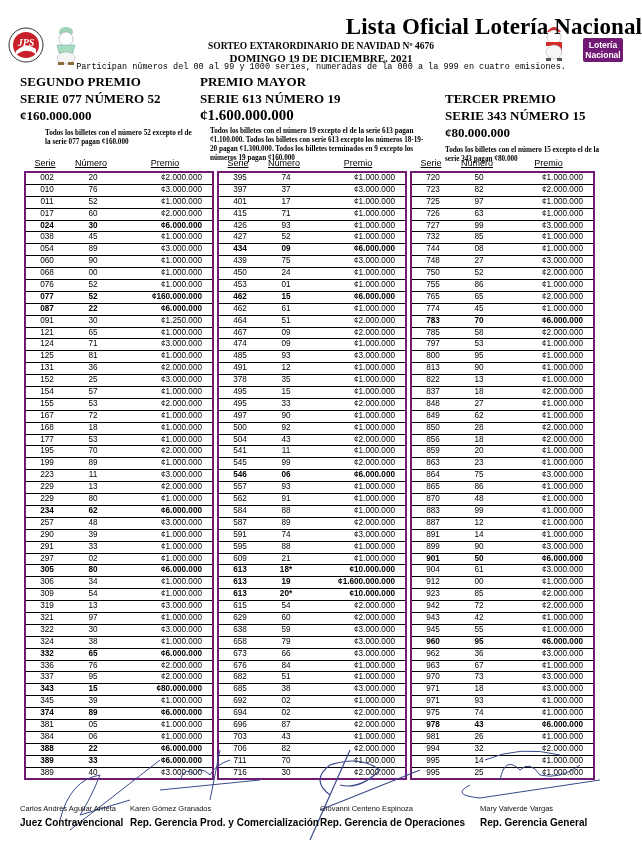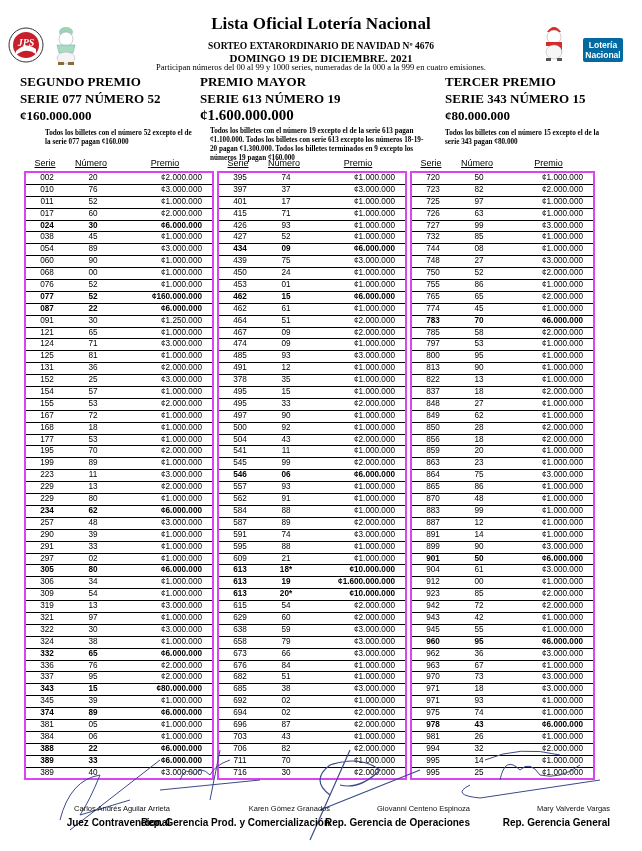--- a/index.html
+++ b/index.html
@@ -1,38 +1,38 @@
 <!DOCTYPE html>
 <html><head>
 <meta charset="utf-8">
 <style>
   html, body { margin: 0; padding: 0; background: #ffffff; }
   body { width: 642px; height: 851px; position: relative; overflow: hidden; font-family: "Liberation Serif", serif; color: #000; }
   .abs { position: absolute; }
-  .title { left: 0; width: 642px; top: 14px; text-align: center; font-size: 17px; font-weight: bold; letter-spacing: 0.1px; }
+  .title { left: 0; width: 642px; top: 14px; text-align: right; font-size: 23px; font-weight: bold; letter-spacing: 0.1px; }
   .sub1 { left: 0; width: 642px; top: 41px; text-align: center; font-size: 9.5px; font-weight: bold; }
   .sub2 { left: 0; width: 642px; top: 52px; text-align: center; font-size: 11px; font-weight: bold; }
-  .sub3 { left: 0; width: 642px; top: 62px; text-align: center; font-family: Liberation Serif, serif; font-size: 8.5px; }
+  .sub3 { left: 0; width: 642px; top: 62px; text-align: center; font-family: Liberation Mono, monospace; font-size: 8.5px; }
   .prize { text-align: left; font-weight: bold; }
   .prize .h { font-size: 13px; line-height: 16px; }
   .prize .s { font-size: 13px; line-height: 17px; }
   .prize .a { font-size: 13px; line-height: 17px; }
   .prize .n { font-size: 7.2px; line-height: 9px; margin-top: 5px; font-weight: bold; }
   .tbl { position: absolute; top: 158px; }
   .thead { display: flex; height: 13px; font-family: "Liberation Sans", sans-serif; font-size: 9px; }
   .thead span { text-decoration: underline; display: block; text-align: center; }
-  .tbody { border: 2px solid #d946ef; border-bottom-width: 2px; }
+  .tbody { border: 2px solid #701a75; border-bottom-width: 2px; }
   .row { display: flex; height: 10.9px; border-bottom: 1px solid #000; font-family: "Liberation Sans", sans-serif; font-size: 8.2px; line-height: 10.9px; }
   .row:last-child { border-bottom: none; }
   .row.bold { font-weight: bold; }
   .c1 { width: 42px; text-align: center; }
   .c2 { width: 50px; text-align: center; }
   .c3 { flex: 1; text-align: right; padding-right: 10px; }
   .logo { position: absolute; }
-  .sig { position: absolute; text-align: right; font-family: "Liberation Sans", sans-serif; }
+  .sig { position: absolute; text-align: left; font-family: "Liberation Sans", sans-serif; }
   .sig .nm { font-size: 7.5px; color: #111; }
   .sig .rl { font-size: 10px; font-weight: bold; margin-top: 4px; }
 </style>
 </head>
 <body>
 
 <div class="logo" style="left:8px;top:27px;width:36px;height:36px;">
   <svg width="36" height="36" viewBox="0 0 36 36">
     <circle cx="18" cy="18" r="17" fill="#ffffff" stroke="#333" stroke-width="1"></circle>
     <circle cx="18" cy="18" r="13" fill="#c8202a"></circle>
@@ -54,21 +54,21 @@
   <svg width="26" height="40" viewBox="0 0 26 40">
     <path d="M6 10 Q13 0 20 10 Z" fill="#d42a2a"></path>
     <circle cx="13" cy="15" r="7" fill="#ffffff" stroke="#999" stroke-width="0.5"></circle>
     <rect x="5" y="20" width="16" height="4" fill="#d42a2a"></rect>
     <rect x="17" y="22" width="4" height="10" fill="#d42a2a"></rect>
     <ellipse cx="13" cy="30" rx="8" ry="7" fill="#f6f6f6" stroke="#aaa" stroke-width="0.5"></ellipse>
     <rect x="5" y="36" width="5" height="3" fill="#555"></rect>
     <rect x="16" y="36" width="5" height="3" fill="#555"></rect>
   </svg>
 </div>
-<div class="logo" style="left:583px;top:38px;width:40px;height:24px;background:#0369a1;border-radius:2px;color:#fff;font-family:'Liberation Sans',sans-serif;font-weight:bold;font-size:8.5px;line-height:10px;text-align:center;padding-top:2px;box-sizing:border-box;">
+<div class="logo" style="left:583px;top:38px;width:40px;height:24px;background:#701a75;border-radius:2px;color:#fff;font-family:'Liberation Sans',sans-serif;font-weight:bold;font-size:8.5px;line-height:10px;text-align:center;padding-top:2px;box-sizing:border-box;">
   <div>Lotería</div>
   <div>Nacional</div>
 </div>
 
 <div class="abs title">Lista Oficial Lotería Nacional</div>
 <div class="abs sub1">SORTEO EXTARORDINARIO DE NAVIDAD Nº 4676</div>
 <div class="abs sub2">DOMINGO 19 DE DICIEMBRE. 2021</div>
 <div class="abs sub3">Participan números del 00 al 99 y 1000 series, numeradas de la 000 a la 999 en cuatro emisiones.</div>
 
 <div class="abs prize" style="left:20px;top:74px;width:200px;">
@@ -76,21 +76,21 @@
   <div class="s">SERIE 077 NÚMERO 52</div>
   <div class="a">¢160.000.000</div>
   <div class="n" style="width:150px;margin-left:25px;">Todos los billetes con el número 52 excepto el de la serie 077 pagan ¢160.000</div>
 </div>
 <div class="abs prize" style="left:200px;top:74px;width:240px;">
   <div class="h">PREMIO MAYOR</div>
   <div class="s">SERIE 613 NÚMERO 19</div>
   <div class="a" style="font-size:15px;">¢1.600.000.000</div>
   <div class="n" style="width:220px;margin-left:10px;margin-top:3px;">Todos los billetes con el número 19 excepto el de la serie 613 pagan ¢1.100.000. Todos los billetes con serie 613 excepto los números 18-19-20 pagan ¢1.300.000. Todos los billetes terminados en 9 excepto los números 19 pagan ¢160.000</div>
 </div>
-<div class="abs prize" style="left:445px;top:74px;width:185px;">
+<div class="abs prize" style="left:445px;top:91px;width:185px;">
   <div class="h">TERCER PREMIO</div>
   <div class="s">SERIE 343 NÚMERO 15</div>
   <div class="a">¢80.000.000</div>
   <div class="n" style="width:160px;">Todos los billetes con el número 15 excepto el de la serie 343 pagan ¢80.000</div>
 </div>
 
 <div class="tbl" style="left:24px;width:190px;">
   <div class="thead">
     <span class="c1">Serie</span>
     <span class="c2">Número</span>

